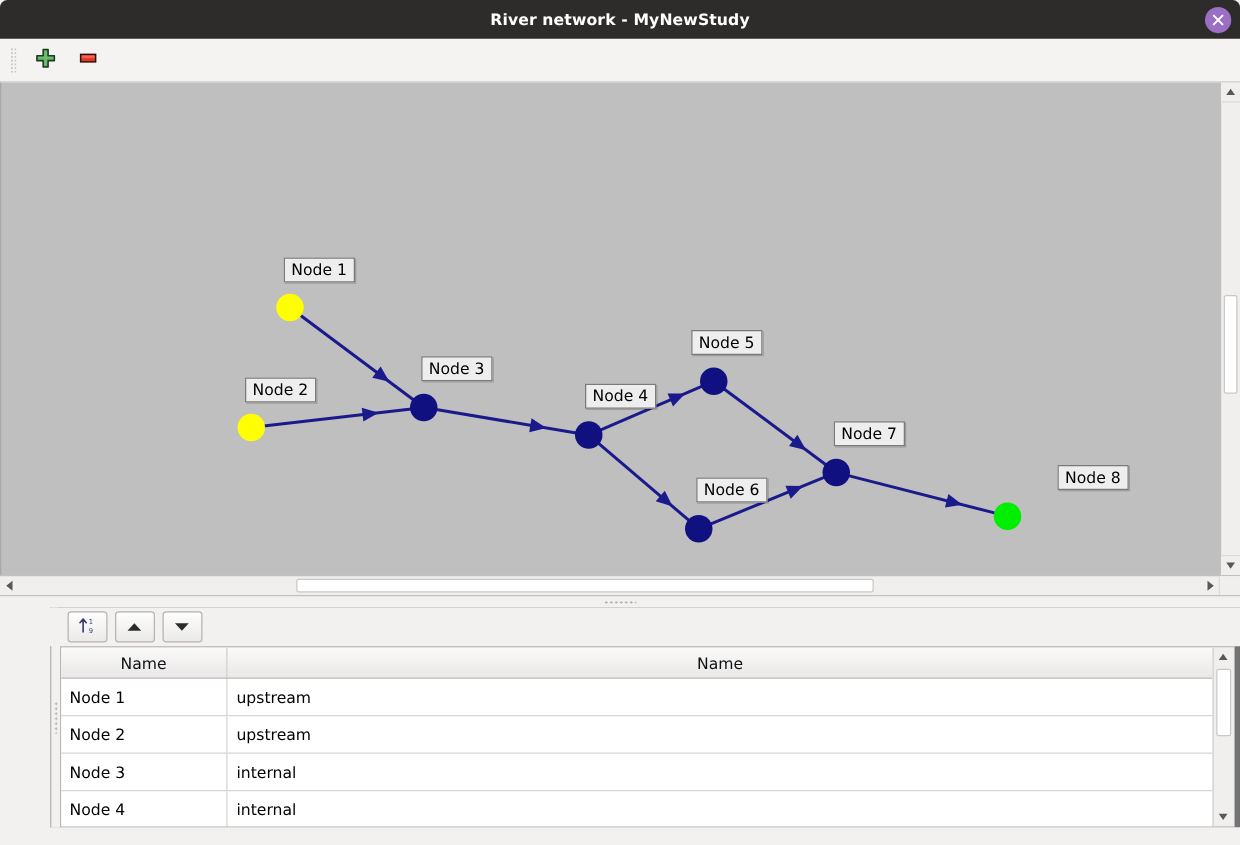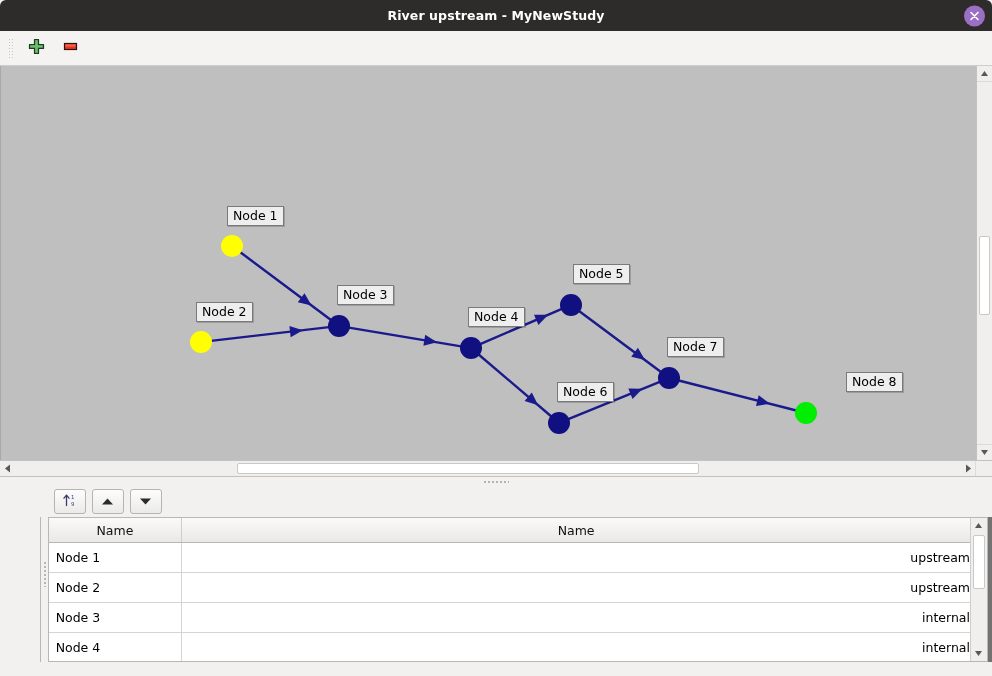--- a/index.html
+++ b/index.html
@@ -297,21 +297,21 @@
     border-right: 1px solid #d7d5d3;
     border-bottom: 1px solid #d7d5d3;
     padding: 0 0 0 7px;
     color: #000;
     white-space: nowrap;
     overflow: hidden;
     text-overflow: ellipsis;
     background: #ffffff;
     cursor: default;
   }
-  table.grid td:last-child { border-right: none; text-align: right; }
+  table.grid td:last-child { border-right: none; }
 
   .tbl-vscroll {
     width: 16px;
     min-width: 16px;
     background: #f0efee;
     border-left: 1px solid #cfcdcb;
     position: relative;
   }
   .tbl-vscroll .sb-arrow {
     position: absolute; left:0; right:0; height: 15px;
@@ -328,21 +328,21 @@
     min-height: 14px;
     background: #f2f1f0;
   }
 </style>
 </head>
 <body>
 
 <div class="window">
 
   <div class="titlebar">
-    <div class="titlebar-title">River upstream - MyNewStudy</div>
+    <div class="titlebar-title">River network - MyNewStudy</div>
     <div class="close-btn">
       <svg width="11" height="11" viewBox="0 0 11 11" aria-hidden="true">
         <path d="M2,2 L9,9 M9,2 L2,9" stroke="#ffffff" stroke-width="1.6" stroke-linecap="round" fill="none"></path>
       </svg>
     </div>
   </div>
 
   <div class="toolbar">
     <div class="tb-grip"></div>
 
@@ -392,21 +392,21 @@
           <circle cx="558" cy="357" r="11" fill="#101080"></circle>
           <circle cx="668" cy="312" r="11" fill="#101080"></circle>
           <circle cx="805" cy="347" r="11" fill="#00ee00"></circle>
         </svg>
     </div>
     <div id="graph-labels">
         <div class="node-label" style="left: 226px; top: 140px;">Node 1</div>
         <div class="node-label" style="left: 195px; top: 236px;">Node 2</div>
         <div class="node-label" style="left: 336px; top: 219px;">Node 3</div>
         <div class="node-label" style="left: 467px; top: 241px;">Node 4</div>
-        <div class="node-label" style="left: 572px; top: 198px;">Node 5</div>
+        <div class="node-label" style="left: 552px; top: 198px;">Node 5</div>
         <div class="node-label" style="left: 556px; top: 316px;">Node 6</div>
         <div class="node-label" style="left: 666px; top: 271px;">Node 7</div>
         <div class="node-label" style="left: 845px; top: 306px;">Node 8</div>
       </div>
 
     <div class="vscroll">
       <div class="sb-arrow up">
         <svg width="9" height="7" viewBox="0 0 9 7">
             <path d="M4.5,1 L8,6 L1,6 Z" fill="#5a5856"></path>
           </svg>

